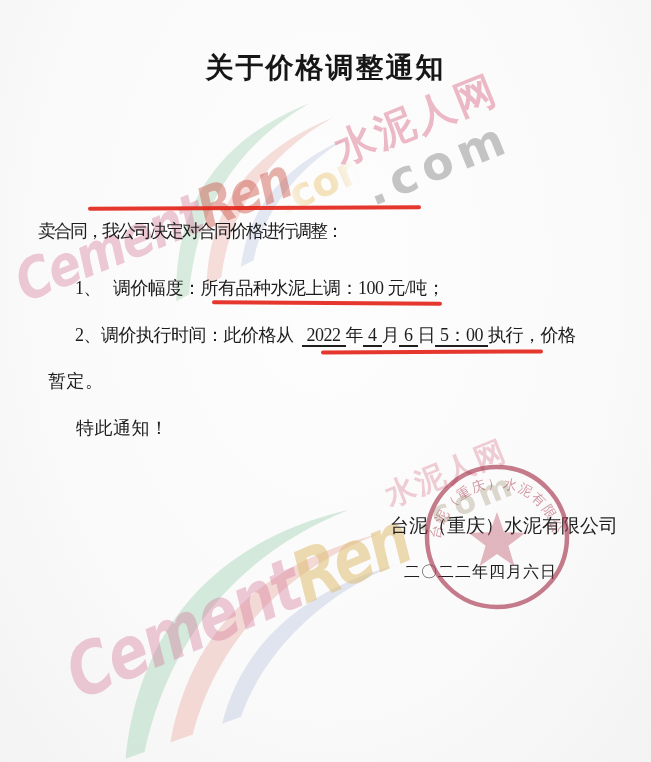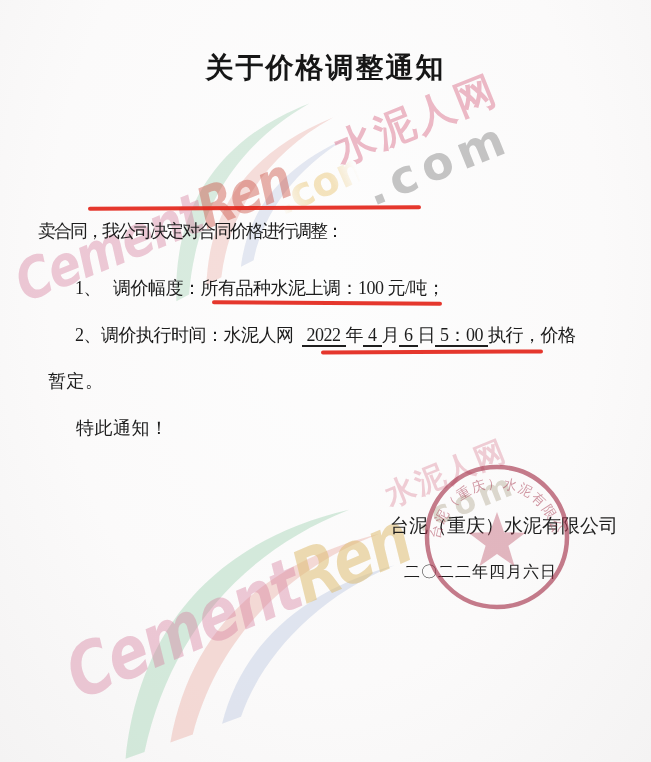--- a/index.html
+++ b/index.html
@@ -124,21 +124,21 @@
 
 
 
   <div class="abs body-line p1l2 nowrap">卖合同，我公司决定对合同价格进行调整：</div>
 
   <div class="abs body-line item1 nowrap">
     <span class="num-gap">1、</span><span>调价幅度：</span><span>所有品种水泥上调：100 元/吨；</span>
   </div>
 
   <div class="abs body-line item2 nowrap">
-    <span>2、</span><span>调价执行时间：水泥人网</span><span class="uv uv-first">2022</span><span>年</span><span class="uv">4</span><span>月</span><span class="uv">6</span><span>日</span><span class="uv">5：00</span><span>执行，价格</span>
+    <span>2、</span><span>调价执行时间：此价格从</span><span class="uv uv-first">2022</span><span>年</span><span class="uv">4</span><span>月</span><span class="uv">6</span><span>日</span><span class="uv">5：00</span><span>执行，价格</span>
   </div>
 
   <div class="abs body-line zanding nowrap">暂定。</div>
 
   <div class="abs body-line closing nowrap">特此通知！</div>
 
   <div class="abs company nowrap">台泥（重庆）水泥有限公司</div>
 
   <div class="abs sigdate nowrap">二〇二二年四月六日</div>
 

